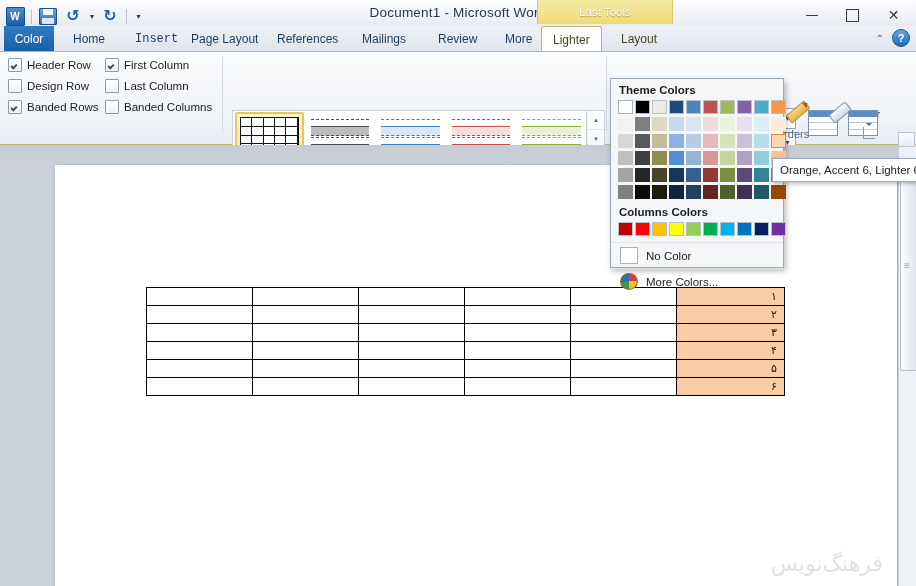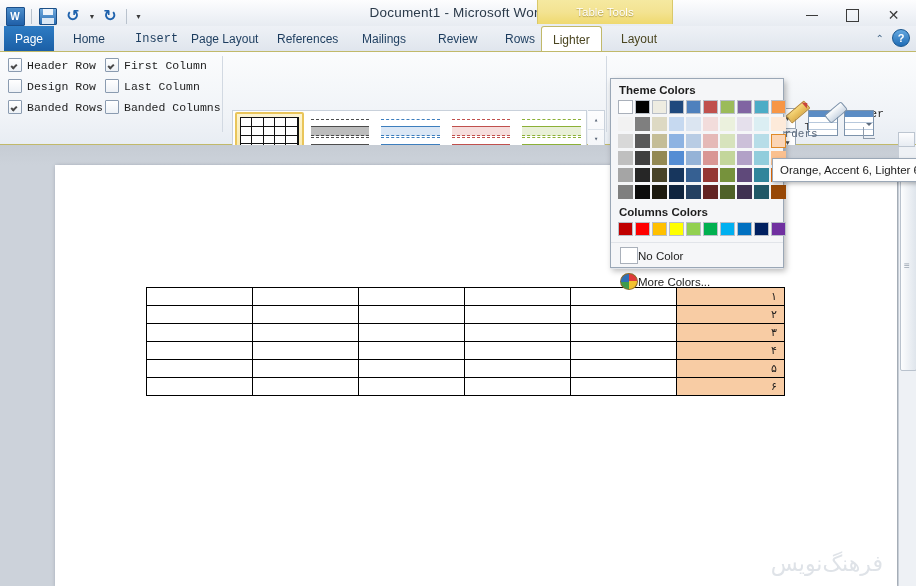--- a/index.html
+++ b/index.html
@@ -68,21 +68,20 @@
   #help-area{position:absolute;right:6px;top:3px;display:flex;align-items:center;gap:8px;}
   .ribbon-chev{font-size:10px;color:#4a6a8a;}
   .help-q{width:16px;height:16px;border-radius:50%;background:linear-gradient(#64a8e0,#1f6cb5);
     color:#fff;font-size:11px;font-weight:bold;display:flex;align-items:center;justify-content:center;
     border:1px solid #16558f;}
   
   #ribbon{
     position:absolute;left:0;top:52px;width:916px;height:92px;
     background:linear-gradient(#fbfcfd,#f0f3f7 70%,#e8edf3);
     border-bottom:1px solid #c1b96a;
-    font-family:Liberation Mono, monospace;
   }
   .grp{position:absolute;top:0;height:90px;}
   .grp-label{position:absolute;bottom:2px;width:100%;text-align:center;font-size:11px;color:#5d6b7d;}
   .grp-sep{position:absolute;top:4px;width:1px;height:76px;background:#d2d9e2;}
   
   .cbrow{position:absolute;display:flex;align-items:center;gap:5px;font-size:11.5px;color:#1d1d1d;}
   .cb{width:12px;height:12px;border:1px solid #8a9bb0;background:linear-gradient(#fff,#edf1f6);
       border-radius:1px;position:relative;flex:none;}
   .cb.on:after{content:"";position:absolute;left:2px;top:5px;width:4px;height:2px;
       border-left:2px solid #4a4a4a;border-bottom:2px solid #4a4a4a;transform:rotate(-45deg);}
@@ -149,21 +148,21 @@
     box-shadow:2px 3px 6px rgba(0,0,0,.28);z-index:40;
   }
   .pal-head{padding:5px 0 4px 8px;font-size:11.5px;font-weight:bold;color:#1d1d1d;}
   .swgrid{display:grid;grid-template-columns:repeat(10,15px);gap:2px;padding-left:7px;}
   .sw{width:15px;height:14px;border:1px solid #b9bfc8;box-sizing:border-box;}
   .sw.white{border-color:#a9b0ba;}
   .sw.selsw{outline:1.6px solid #e08a28;outline-offset:-1px;border-color:#f3bd78;}
   .swgrid.tints{margin-top:3px;grid-auto-rows:14px;}
   .swgrid.tints .sw{border:none;}
   .std-head{padding:7px 0 4px 8px;font-size:11.5px;font-weight:bold;color:#1d1d1d;}
-  .pal-item{display:flex;align-items:center;gap:0;height:25px;padding-left:9px;
+  .pal-item{display:flex;align-items:center;gap:8px;height:25px;padding-left:9px;
     border-top:1px solid #e1e4e9;font-size:11.5px;color:#1d1d1d;}
   .pal-item .box{width:16px;height:15px;background:#fff;border:1px solid #a9b0ba;flex:none;}
   .mc-ico{width:16px;height:15px;border-radius:50%;flex:none;
     background:conic-gradient(#e03a3a 0 25%,#f2c12e 0 50%,#3f9b4c 0 75%,#2f6fb5 0 100%);
     border:1px solid #8a6a2a;}
   
   #tooltip{
     position:absolute;left:772px;top:158px;height:24px;padding:0 7px;z-index:60;
     background:#fdfdfd;border:1px solid #9aa7b6;box-sizing:border-box;
     display:flex;align-items:center;font-size:11.5px;color:#1d1d1d;
@@ -217,41 +216,41 @@
       </div>
     <div class="qat-ico">
         <span class="redo-g">↻</span>
       </div>
     <div class="qsep"></div>
     <div class="qat-ico" style="width:12px">
         <span class="tiny-caret">▼</span>
       </div>
   </div>
   <div id="apptitle">Document1  -  Microsoft Word</div>
-  <div id="tabletools">Table Tools</div>
+  <div id="tabletools">Last Tools</div>
   <div id="winbtns">
     <div class="wb">
         <i class="glyph-min"></i>
       </div>
     <div class="wb">
         <i class="glyph-max"></i>
       </div>
     <div class="wb close">✕</div>
   </div>
 </div>
 
 <div id="tabstrip">
-  <div class="tab file" style="left:4px;">Page</div>
+  <div class="tab file" style="left:4px;">Color</div>
   <div class="tab" style="left:62px;">Home</div>
   <div class="tab" style="left:124px;font-family:Liberation Mono, monospace;">Insert</div>
   <div class="tab" style="left:180px;">Page Layout</div>
   <div class="tab" style="left:266px;">References</div>
   <div class="tab" style="left:351px;">Mailings</div>
   <div class="tab" style="left:427px;">Review</div>
-  <div class="tab" style="left:494px;">Rows</div>
+  <div class="tab" style="left:494px;">More</div>
   <div class="tab active tt" style="left:541px;">Lighter</div>
   <div class="tab tt" style="left:610px;">Layout</div>
   <div id="help-area">
     <span class="ribbon-chev">⌃</span>
     <span class="help-q">?</span>
   </div>
 </div>
 
 <div id="ribbon">
 

